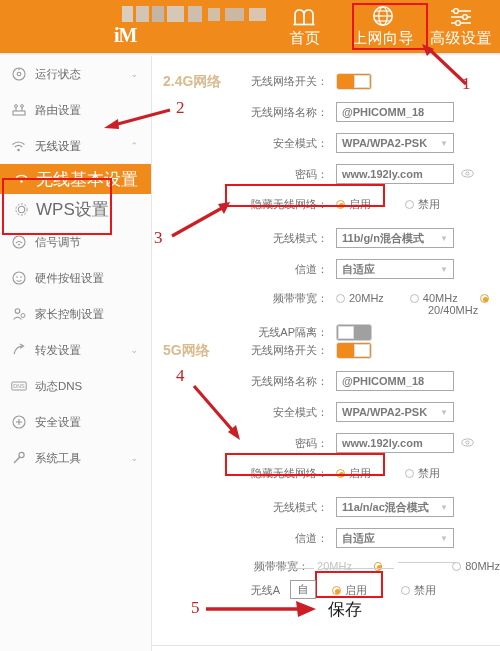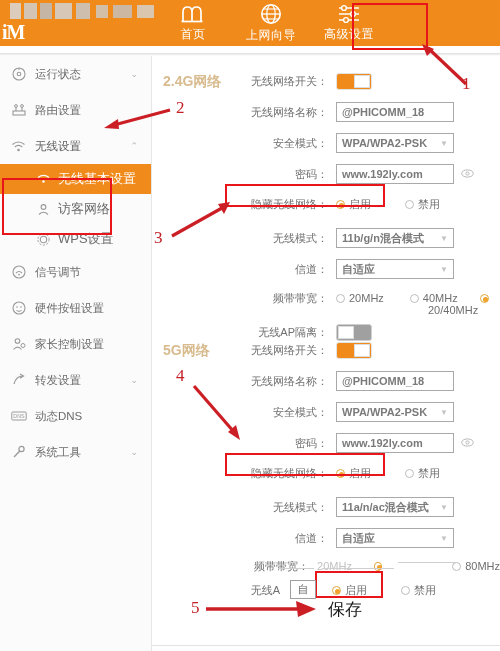--- a/index.html
+++ b/index.html
@@ -9,23 +9,23 @@
     background: #ffffff;
     position: relative;
     overflow: hidden;
     font-size: 11px;
     color: #555;
   }
   .app { position: relative; width: 500px; height: 651px; }
 
   
   .topbar {
-    position: absolute; left: 0; top: 0; width: 500px; height: 46px;
+    position: absolute; left: 0; top: 0; width: 500px; height: 53px;
     background: #f08a1a;
-    display: flex; align-items: center;
+    display: flex; align-items: center; justify-content: flex-end;
   }
   .brand {
     width: 92px; height: 53px; position: relative;
     display: flex; align-items: flex-end; padding-left: 2px; padding-bottom: 6px;
   }
   .brand-logo {
     font-size: 20px; font-weight: bold; color: #ffffff; letter-spacing: -1px;
     font-family: "Liberation Serif", serif;
   }
   .brand-blur {
@@ -39,21 +39,21 @@
     position: absolute; left: 96px; top: 8px; width: 58px; height: 13px;
     background: linear-gradient(90deg,#cccccc 0 20%, #f08a1a 20% 30%, #c4c4c4 30% 62%, #f08a1a 62% 70%, #d5d5d5 70% 100%);
     opacity: .8; filter: blur(.6px);
   }
   .navitems { display: flex; align-items: center; margin-left: 62px; gap: 0px; }
   .navitem {
     width: 78px; height: 49px; display: flex; flex-direction: column;
     align-items: center; justify-content: center; gap: 1px; color: #fff;
     cursor: pointer; position: relative;
   }
-  .navitem .nav-label { font-size: 12px; color: #fff; letter-spacing: .5px; }
+  .navitem .nav-label { font-size: 15px; color: #fff; letter-spacing: .5px; }
   .navitem svg { display: block; }
   .navitem.selected { }
   .nav-highlight {
     position: absolute; left: 352px; top: 3px; width: 76px; height: 47px;
     border: 2px solid #e8151b; pointer-events: none;
   }
   .topbar-shadow {
     position: absolute; left: 0; top: 53px; width: 500px; height: 3px;
     background: linear-gradient(180deg, rgba(0,0,0,.13), rgba(0,0,0,0));
   }
@@ -67,21 +67,21 @@
     height: 36px; display: flex; align-items: center; padding-left: 10px;
     gap: 8px; color: #6b6b6b; font-size: 11.5px; cursor: pointer; position: relative;
   }
   .side-item .ico { width: 17px; display: flex; justify-content: center; align-items: center; color: #9a9a9a; }
   .side-item .chev {
     position: absolute; right: 13px; color: #b5b5b5; font-size: 9px;
   }
   .side-item.active-parent { color: #5e5e5e; }
   .side-sub {
     height: 30px; display: flex; align-items: center; gap: 7px;
-    padding-left: 36px; font-size: 13px; color: #6b6b6b; cursor: pointer;
+    padding-left: 14px; font-size: 17px; color: #6b6b6b; cursor: pointer;
   }
   .side-sub.active {
     background: #f08a1a; color: #ffffff;
   }
   .side-sub .ico { width: 15px; display: flex; justify-content: center; color: inherit; }
   .sb-highlight {
     position: absolute; left: 2px; top: 122px; width: 110px; height: 57px;
     border: 2px solid #e8151b; pointer-events: none; z-index: 5;
   }
 
@@ -256,29 +256,20 @@
     <div class="side-sub active">
       <span class="ico">
         <svg width="13" height="11" viewBox="0 0 13 11">
             <path d="M1 3.5 Q6.5 -0.6 12 3.5" fill="none" stroke="#fff" stroke-width="1.2"></path>
             <circle cx="6.5" cy="7.5" r="1.2" fill="#fff"></circle>
           </svg>
       </span>
       <span>无线基本设置</span>
     </div>
 
-    <div class="side-sub">
-      <span class="ico">
-        <svg width="13" height="13" viewBox="0 0 13 13">
-            <circle cx="6.5" cy="4" r="2.4" fill="none" stroke="#9a9a9a" stroke-width="1.1"></circle>
-            <path d="M2 11.5 Q6.5 7 11 11.5" fill="none" stroke="#9a9a9a" stroke-width="1.1"></path>
-          </svg>
-      </span>
-      <span>访客网络</span>
-    </div>
 
     <div class="side-sub">
       <span class="ico">
         <svg width="13" height="13" viewBox="0 0 13 13">
             <circle cx="6.5" cy="6.5" r="3.2" fill="none" stroke="#9a9a9a" stroke-width="1.1"></circle>
             <circle cx="6.5" cy="6.5" r="5.6" fill="none" stroke="#9a9a9a" stroke-width="1" stroke-dasharray="2 1.6"></circle>
           </svg>
       </span>
       <span>WPS设置</span>
     </div>
@@ -333,20 +324,30 @@
     <div class="side-item">
       <span class="ico">
         <svg width="16" height="12" viewBox="0 0 16 12">
             <rect x="0.8" y="2" width="14.4" height="8" rx="1" fill="none" stroke="#9a9a9a" stroke-width="1"></rect>
             <text x="8" y="8.3" font-size="5.4" fill="#9a9a9a" text-anchor="middle" font-family="sans-serif">DNS</text>
           </svg>
       </span>
       <span>动态DNS</span>
     </div>
 
+    <div class="side-item">
+      <span class="ico">
+        <svg width="14" height="14" viewBox="0 0 14 14">
+            <circle cx="7" cy="7" r="6" fill="none" stroke="#9a9a9a" stroke-width="1.1"></circle>
+            <line x1="7" y1="4" x2="7" y2="10" stroke="#9a9a9a" stroke-width="1.1"></line>
+            <line x1="4" y1="7" x2="10" y2="7" stroke="#9a9a9a" stroke-width="1.1"></line>
+          </svg>
+      </span>
+      <span>安全设置</span>
+    </div>
 
     <div class="side-item">
       <span class="ico">
         <svg width="14" height="14" viewBox="0 0 14 14">
             <circle cx="9.5" cy="4" r="2.6" fill="none" stroke="#9a9a9a" stroke-width="1.2"></circle>
             <line x1="7.8" y1="5.9" x2="2" y2="12" stroke="#9a9a9a" stroke-width="1.4"></line>
           </svg>
       </span>
       <span>系统工具</span>
       <span class="chev">⌄</span>

